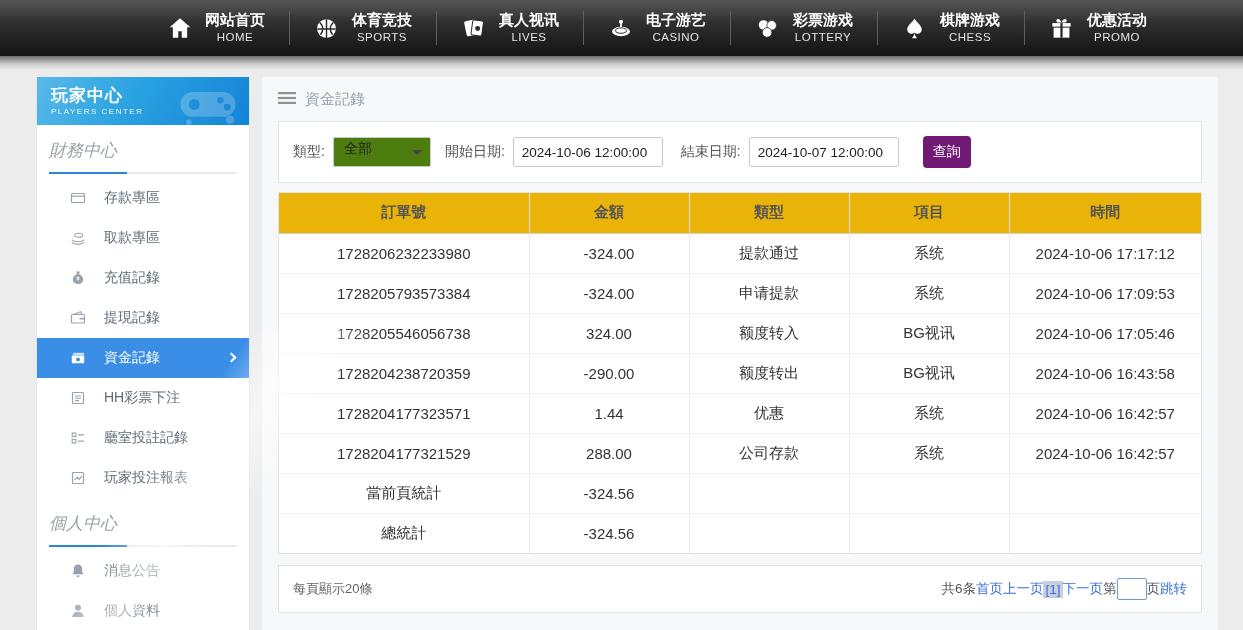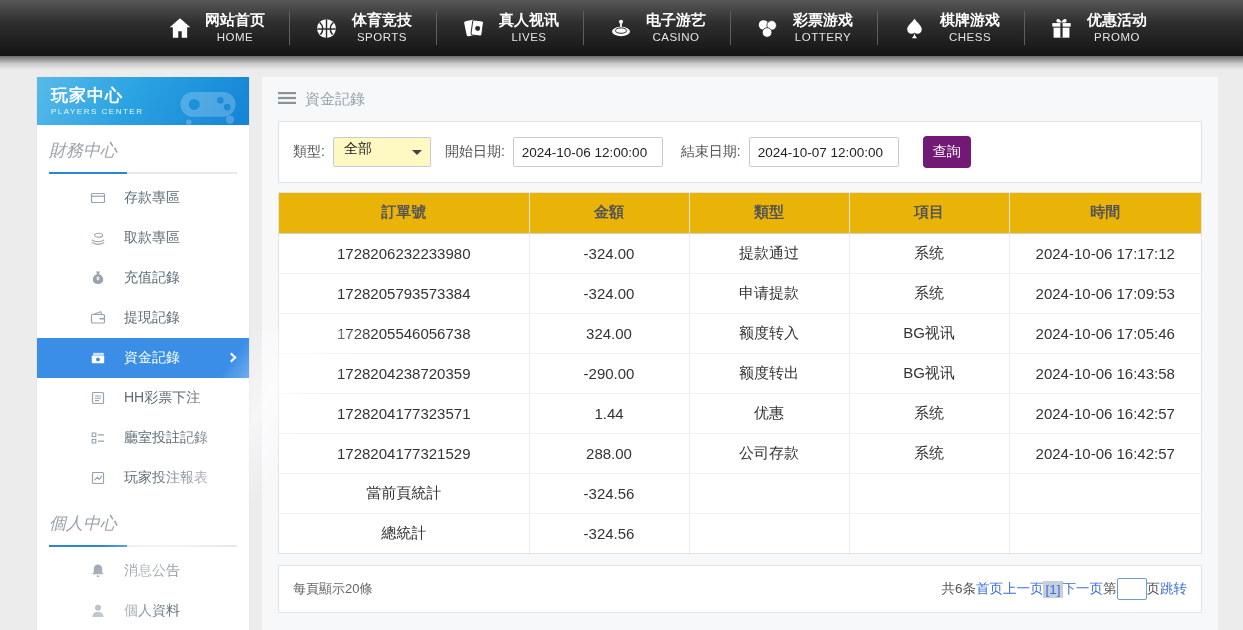--- a/index.html
+++ b/index.html
@@ -26,37 +26,37 @@
   
   .sidebar { width:214px; background:#ffffff; border:1px solid #e2e6e9; border-top:none; min-height:556px; }
   .sb-header { height:48px; background:linear-gradient(120deg,#58bae9 0%,#2aa2e1 45%,#1483d6 100%);
     padding:7px 0 0 14px; position:relative; overflow:hidden; }
   .sb-title { color:#fff; font-size:17px; font-weight:bold; letter-spacing:1px; }
   .sb-sub { color:#eaf6ff; font-size:8px; letter-spacing:1.5px; }
   .sb-pad { position:absolute; right:8px; top:4px; opacity:.22; }
   .sb-section-head { padding:14px 14px 6px 12px; font-size:17px; color:#9aa2a9;font-style:italic; }
   .sb-divider { height:2px; margin:4px 12px 4px 12px; background:#e7eaec; position:relative; }
   .sb-divider::before { content:""; position:absolute; left:0; top:0; height:2px; width:78px; background:#2a87d8; }
-  .sb-item { height:40px; display:flex; align-items:center; gap:18px; padding-left:52px; cursor:pointer;
+  .sb-item { height:40px; display:flex; align-items:center; gap:18px; padding-left:32px; cursor:pointer;
     color:#5f6b77; font-size:14px; position:relative; }
   .sb-item .sb-ico { width:17px; height:17px; color:#98a3ad; display:flex; align-items:center; justify-content:center; }
   .sb-item.active { background:#3a8ee6; color:#ffffff; }
   .sb-item.active .sb-ico { color:#ffffff; }
   .sb-chevron { position:absolute; right:14px; top:16px; width:7px; height:7px;
     border-top:2px solid #fff; border-right:2px solid #fff; transform:rotate(45deg); }
 
   
   .main { flex:1; background:#f7f8f9; min-height:556px; padding:0 16px; }
   .breadcrumb { height:44px; display:flex; align-items:center; gap:9px; color:#98a2ab; font-size:15px; }
   .panel { background:#ffffff; border:1px solid #e3e3e3; }
 
   .filter-panel { height:62px; display:flex; align-items:center; padding:0 14px; gap:8px; margin-bottom:9px; }
   .f-label { color:#555; font-size:14px; white-space:nowrap; }
   .f-select-wrap { position:relative; margin-right:6px; }
-  .f-select { width:98px; height:30px; border:1px solid #c6cbd0; background:#fef9c3; font-size:14px; color:#222;
+  .f-select { width:98px; height:30px; border:1px solid #c6cbd0; background:#4d7c0f; font-size:14px; color:#222;
     padding:0 22px 8px 10px; appearance:none; -webkit-appearance:none; border-radius:2px;
     font-family:"Liberation Sans",sans-serif; }
   .f-select-wrap::after { content:""; position:absolute; right:9px; top:13px; border:5px solid transparent; border-top-color:#444; pointer-events:none; }
   .f-input { width:150px; height:30px; border:1px solid #c6cbd0; font-size:13.5px; color:#222; padding:0 8px;
     border-radius:2px; margin-right:10px; font-family:"Liberation Sans",sans-serif; }
   .f-btn { width:48px; height:32px; margin-left:6px; background:#701a75; color:#fff; border:none; border-radius:4px;
     font-size:14px; cursor:pointer; font-family:"Liberation Sans",sans-serif; }
 
   .table-panel { margin-bottom:11px; }
   table { width:100%; border-collapse:collapse; table-layout:fixed; }

